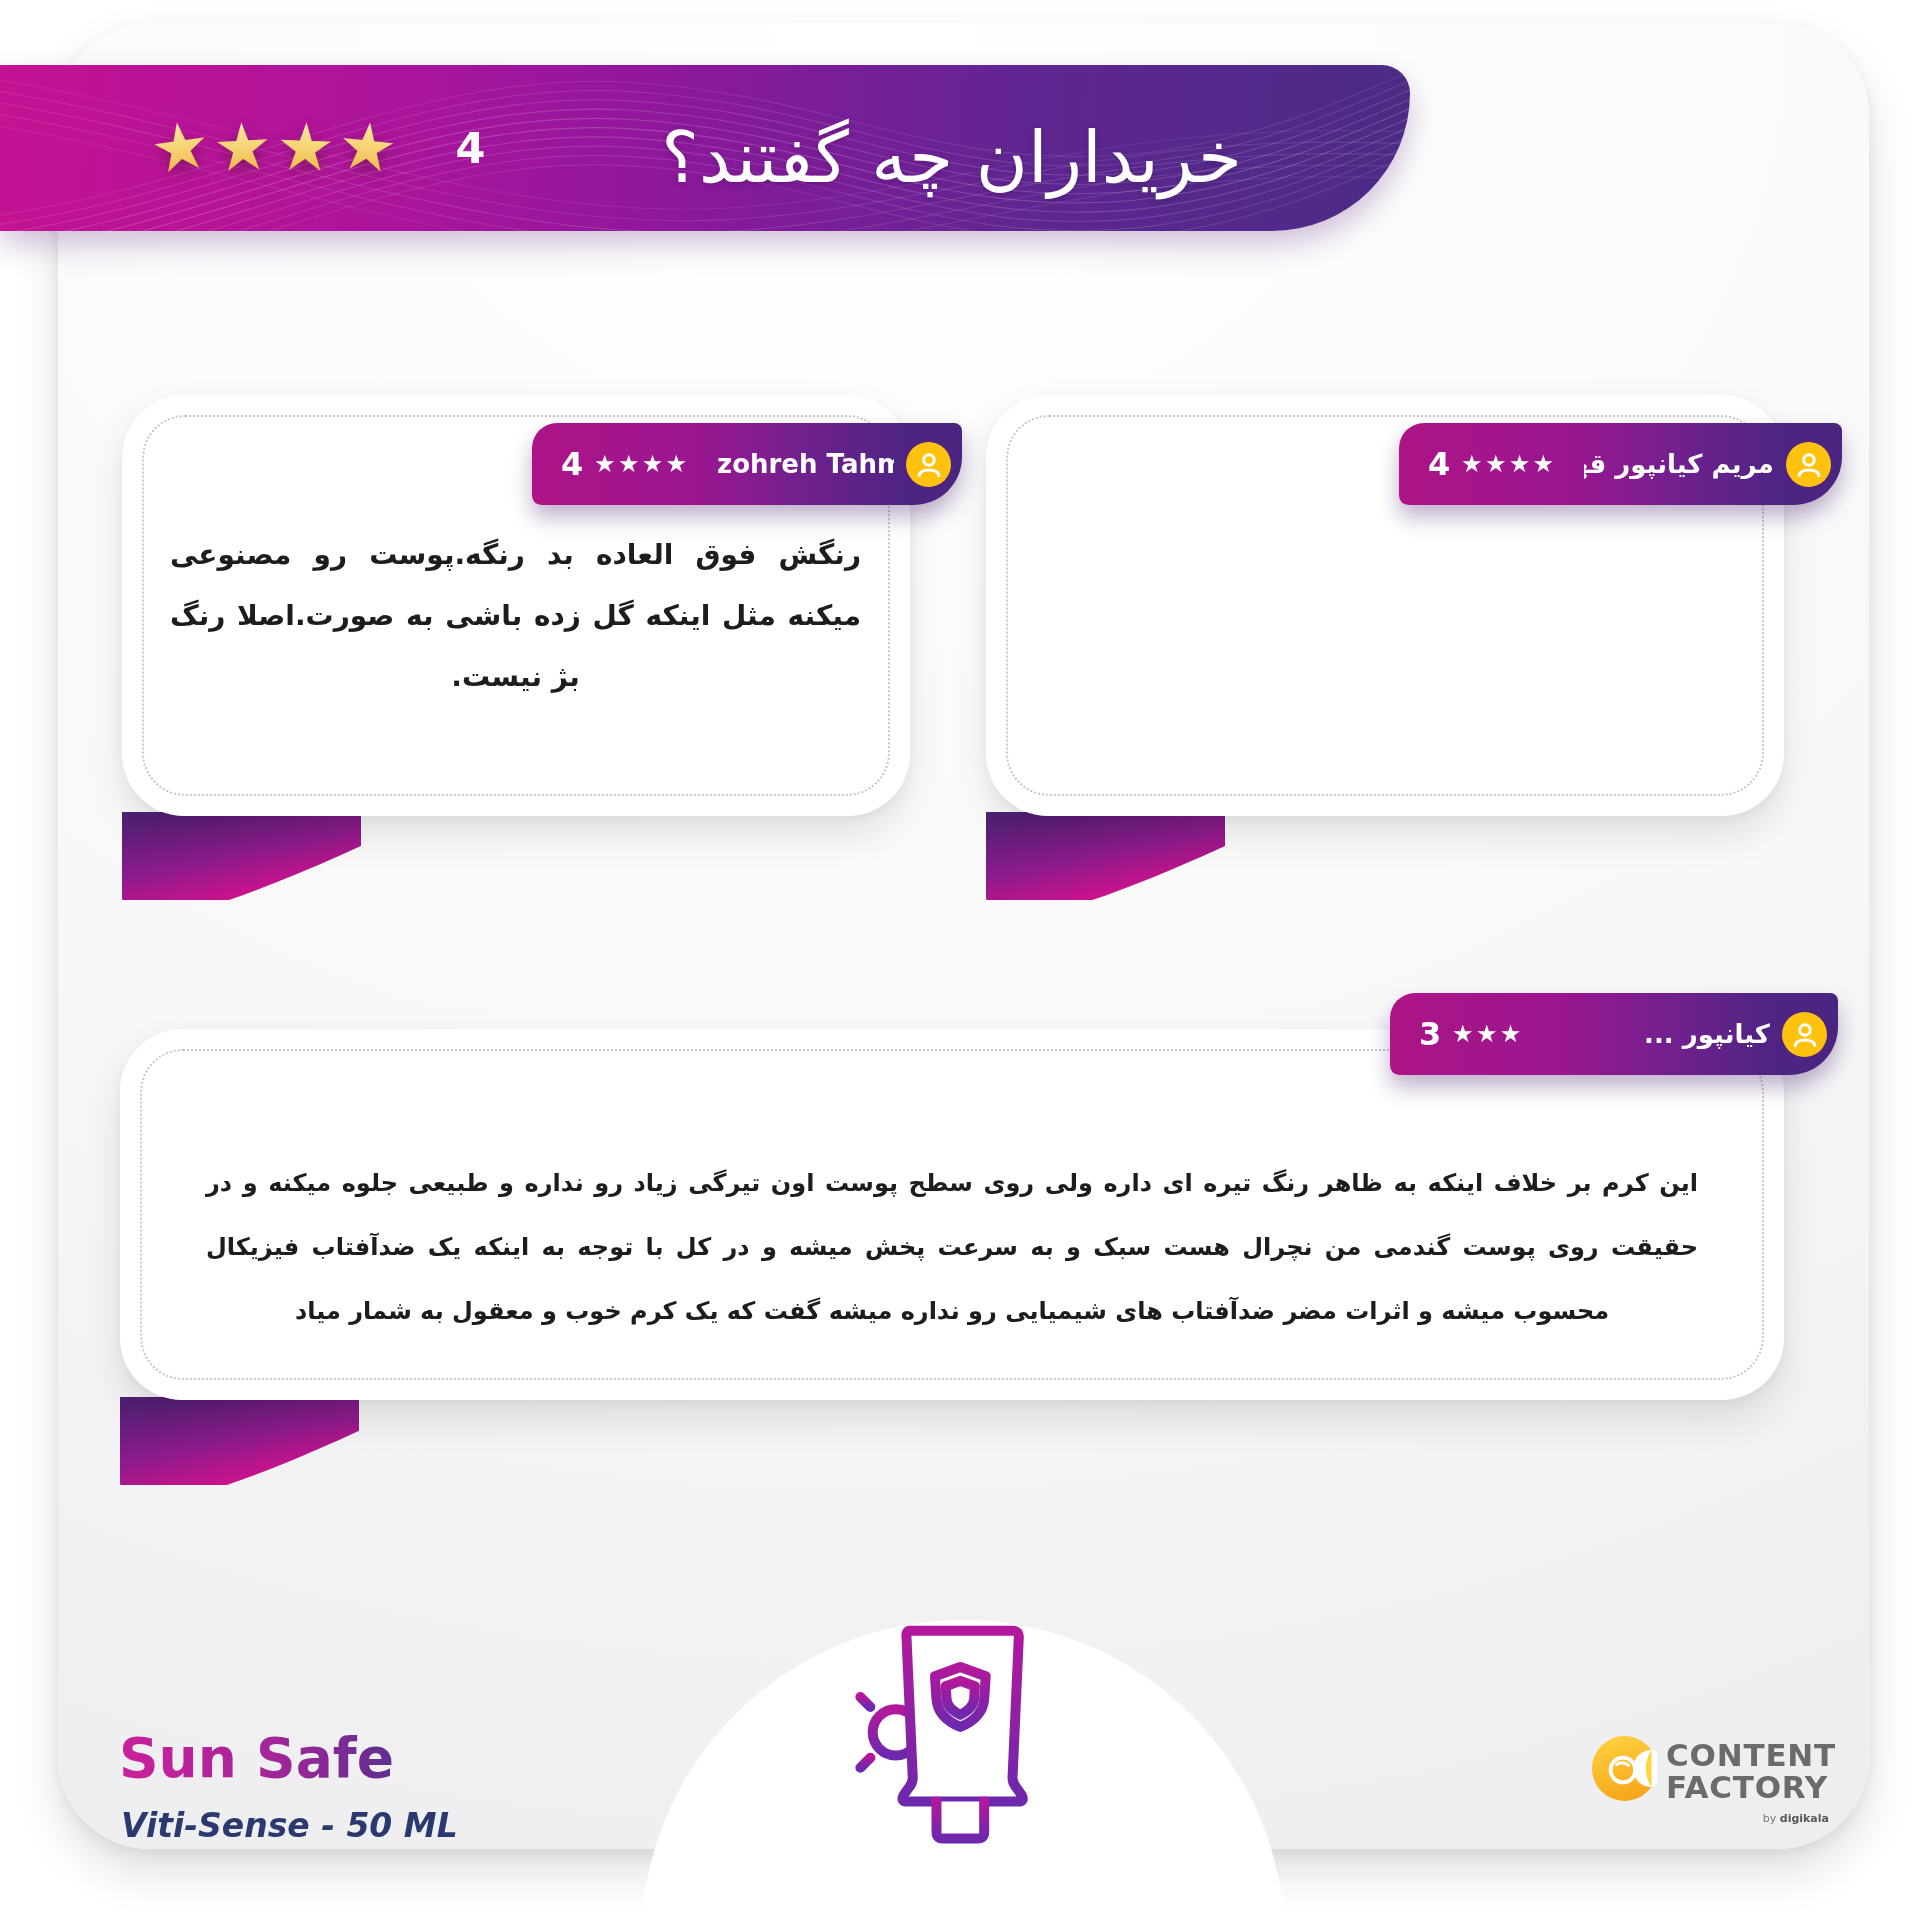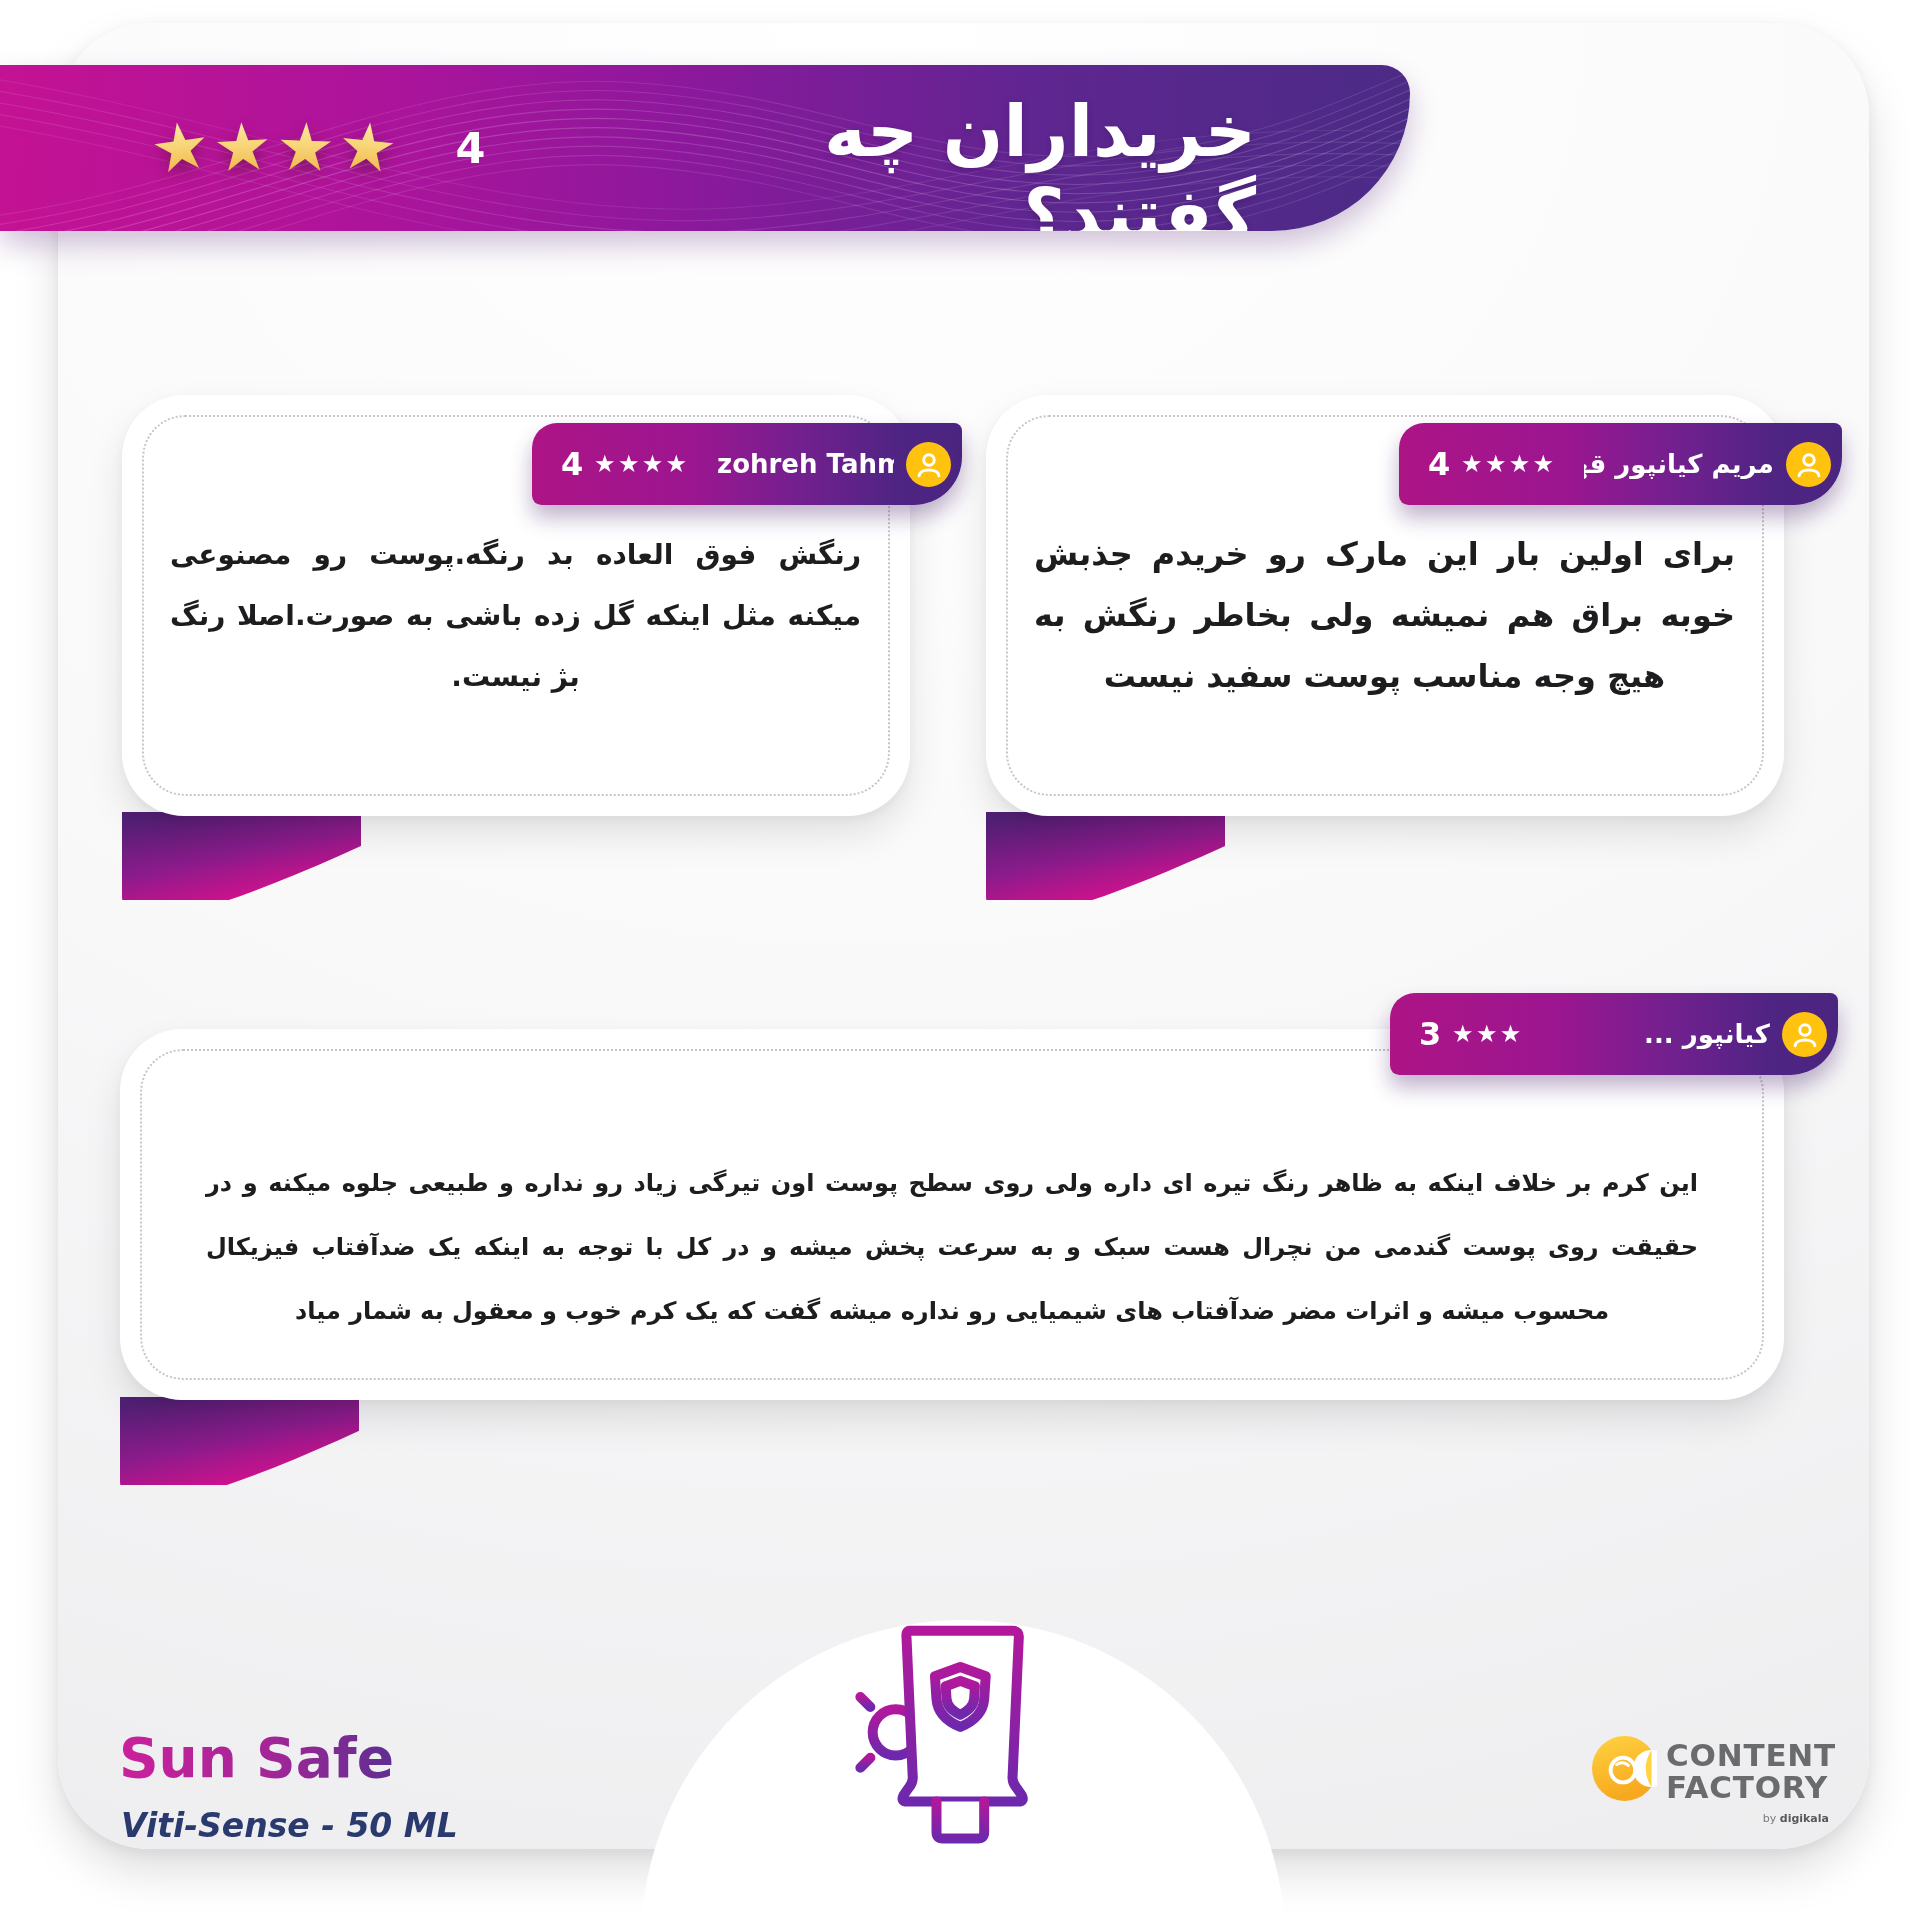--- a/index.html
+++ b/index.html
@@ -20,23 +20,23 @@
   }
   
   .banner{
     position:absolute;left:0;top:65px;width:1410px;height:166px;
     border-radius:0 37px 181px 0;overflow:hidden;
     background:linear-gradient(92deg,#c41293 0%,#ab149b 28%,#8d189c 48%,#5e2690 74%,#4b2b86 100%);
     box-shadow:0 14px 29px rgba(80,20,110,.25);
   }
   .waves{position:absolute;left:0;top:0;width:100%;height:100%;}
   .banner-title{
-    position:absolute;left:647px;top:16px;width:609px;height:184px;
+    position:absolute;left:647px;top:0;width:609px;height:184px;
     display:flex;align-items:center;justify-content:center;
-    direction:rtl;color:#ffffff;font-size:71px;font-weight:700;letter-spacing:-0.8px;
+    direction:rtl;color:#ffffff;font-size:71px;font-weight:400;letter-spacing:-0.8px;
     text-shadow:0 2.3px 6.2px rgba(40,0,60,.25);
   }
   .banner-num{
     position:absolute;left:432px;top:0;width:77px;height:166px;
     display:flex;align-items:center;justify-content:center;
     color:#ffffff;font-size:43px;font-weight:700;
   }
   .banner-stars{
     position:absolute;left:151px;top:0;height:166px;display:flex;align-items:center;gap:3.1px;
     font-size:66px;line-height:66px;color:#f6ca5e;
@@ -194,21 +194,20 @@
           <path d="M7,44 C9,31 39,31 41,44" stroke="#ffffff" stroke-width="5" fill="none" stroke-linecap="round"></path>
         </svg>
       </span>
       <span class="pill-name">مریم کیانپور قهفرخی</span>
       <span class="pill-spacer"></span>
       <span class="pill-rating">
         <span class="pill-num">4</span>
         <span class="pill-stars">★★★★</span>
       </span>
     </div>
-    <div class="review-text rt2">برای اولین بار این مارک رو خریدم جذبش خوبه براق هم نمیشه ولی بخاطر رنگش به هیچ وجه مناسب پوست سفید نیست</div>
   </div>
 
   <div class="card card3">
     <div class="pill pill-3">
       <span class="avatar">
         <svg width="28" height="28" viewBox="0 0 48 48">
           <circle cx="24" cy="17" r="9" stroke="#ffffff" stroke-width="5" fill="none"></circle>
           <path d="M7,44 C9,31 39,31 41,44" stroke="#ffffff" stroke-width="5" fill="none" stroke-linecap="round"></path>
         </svg>
       </span>

